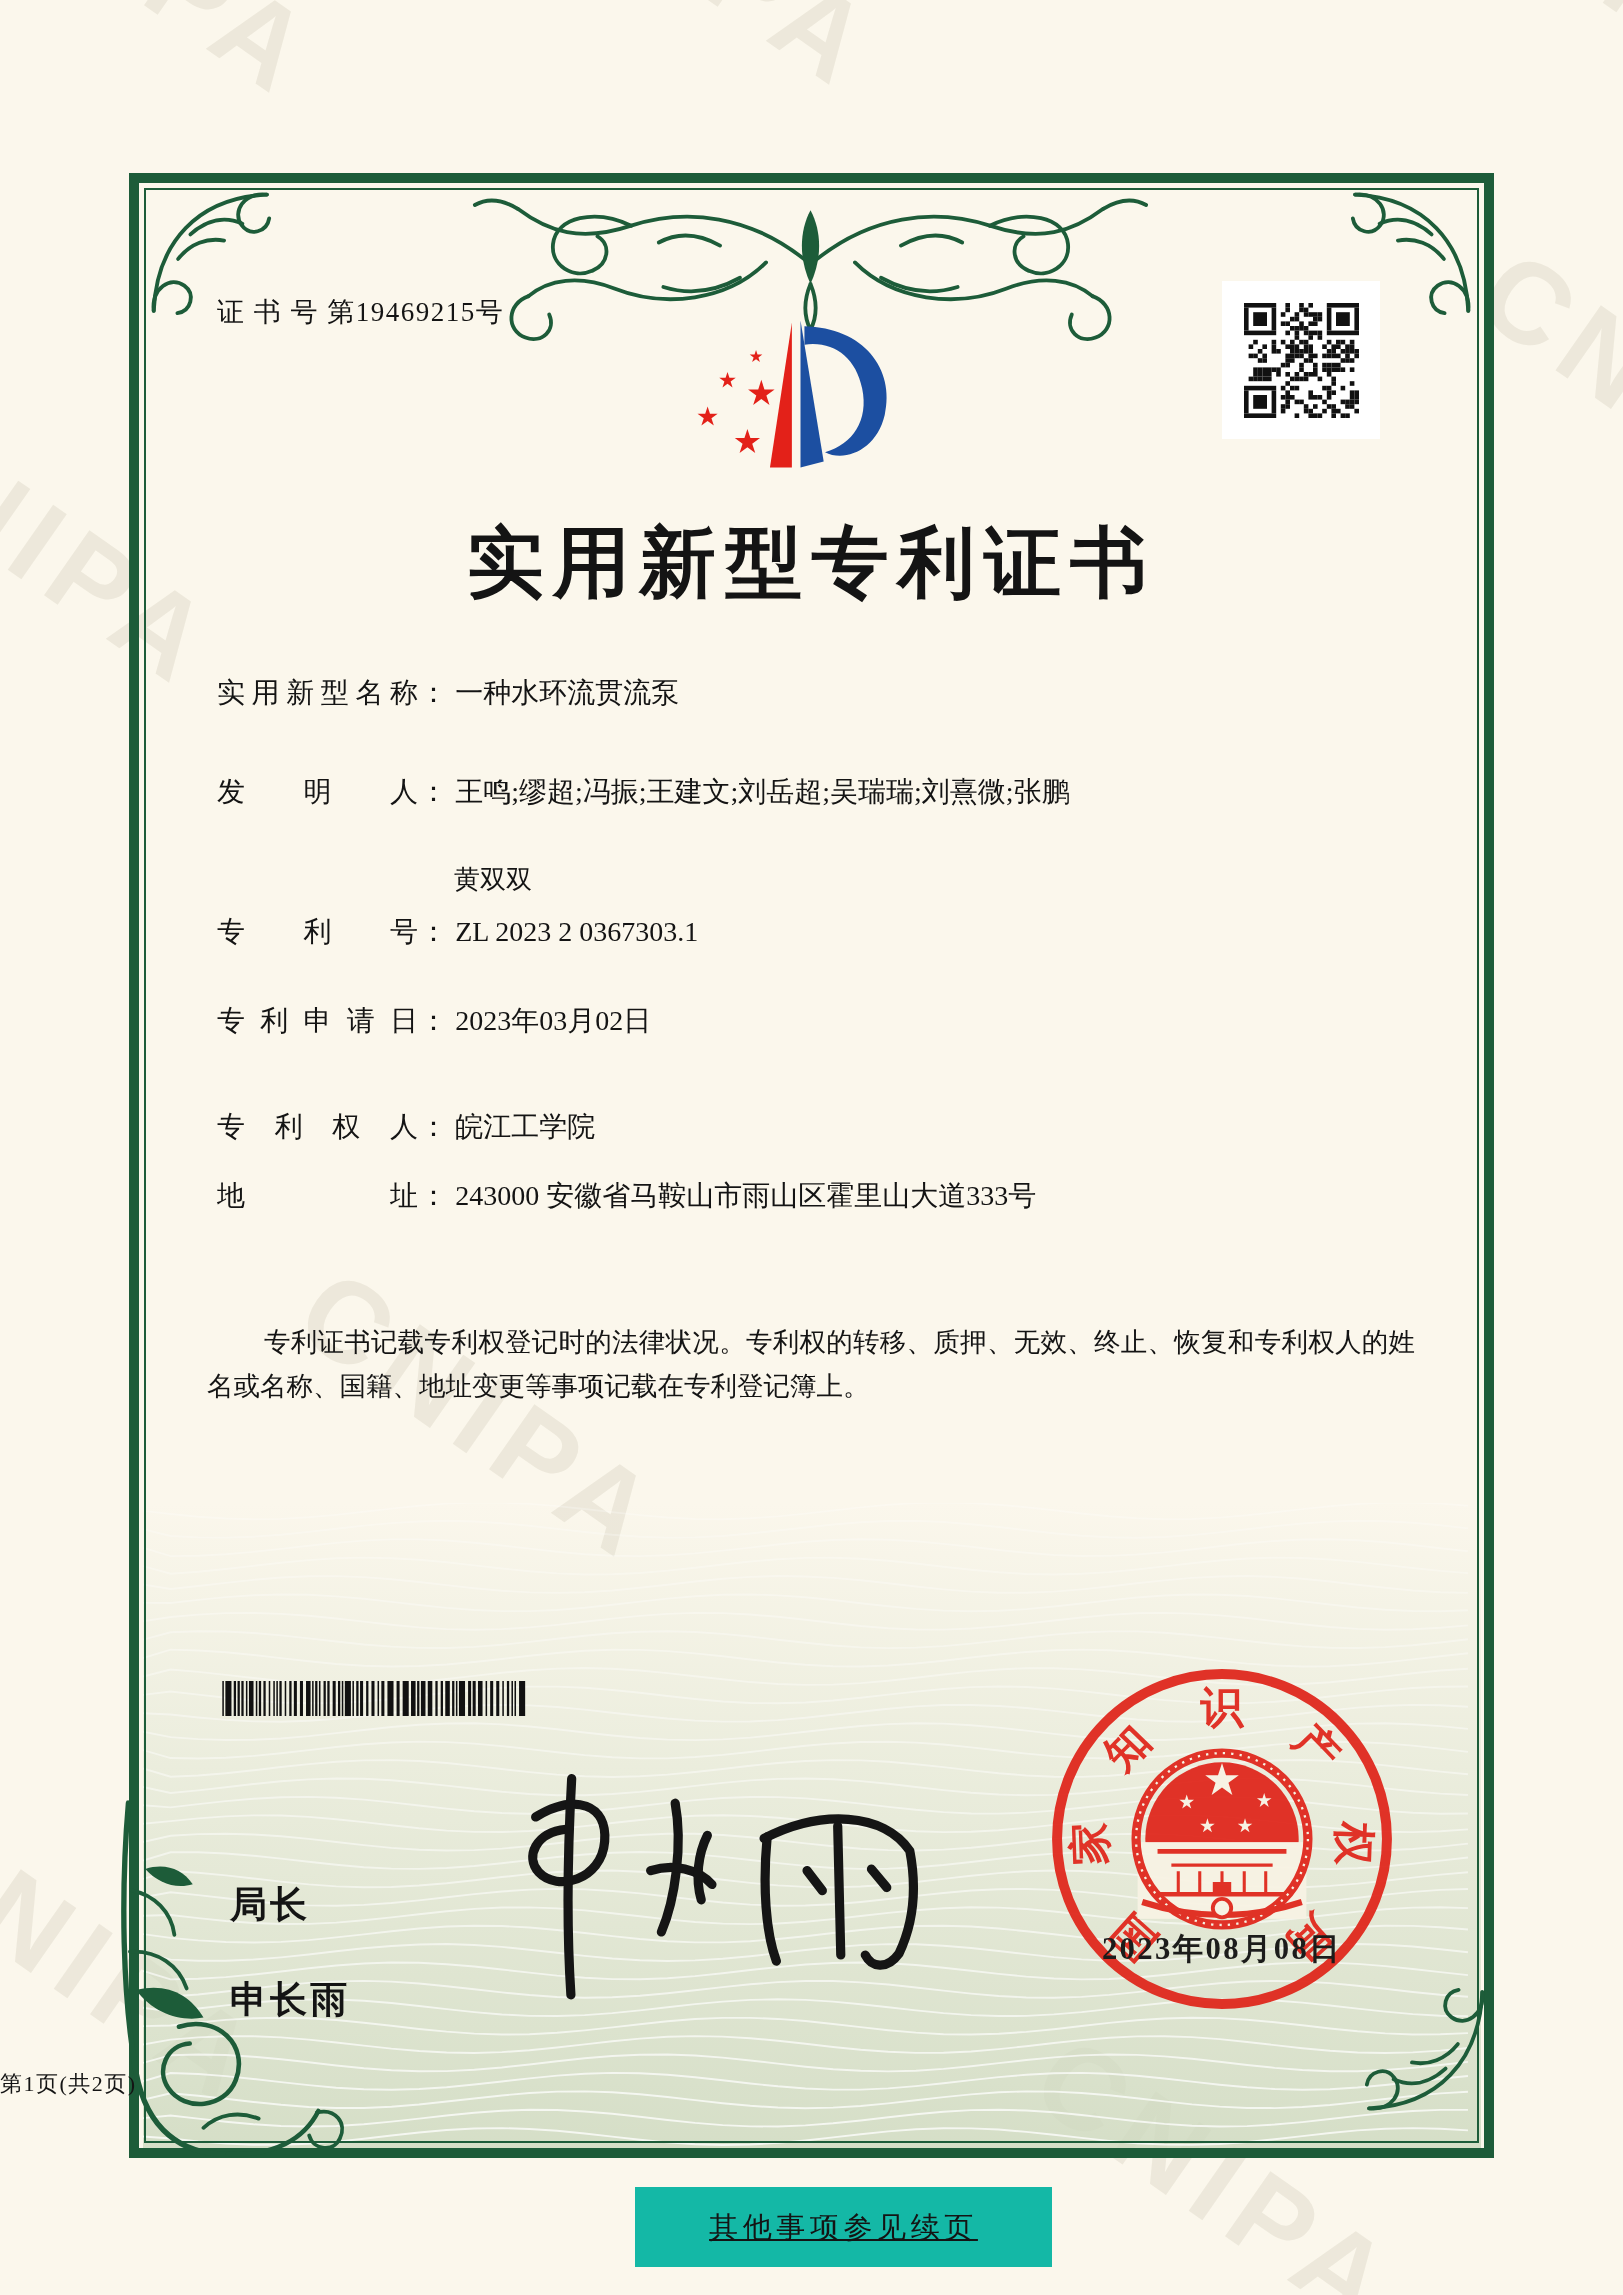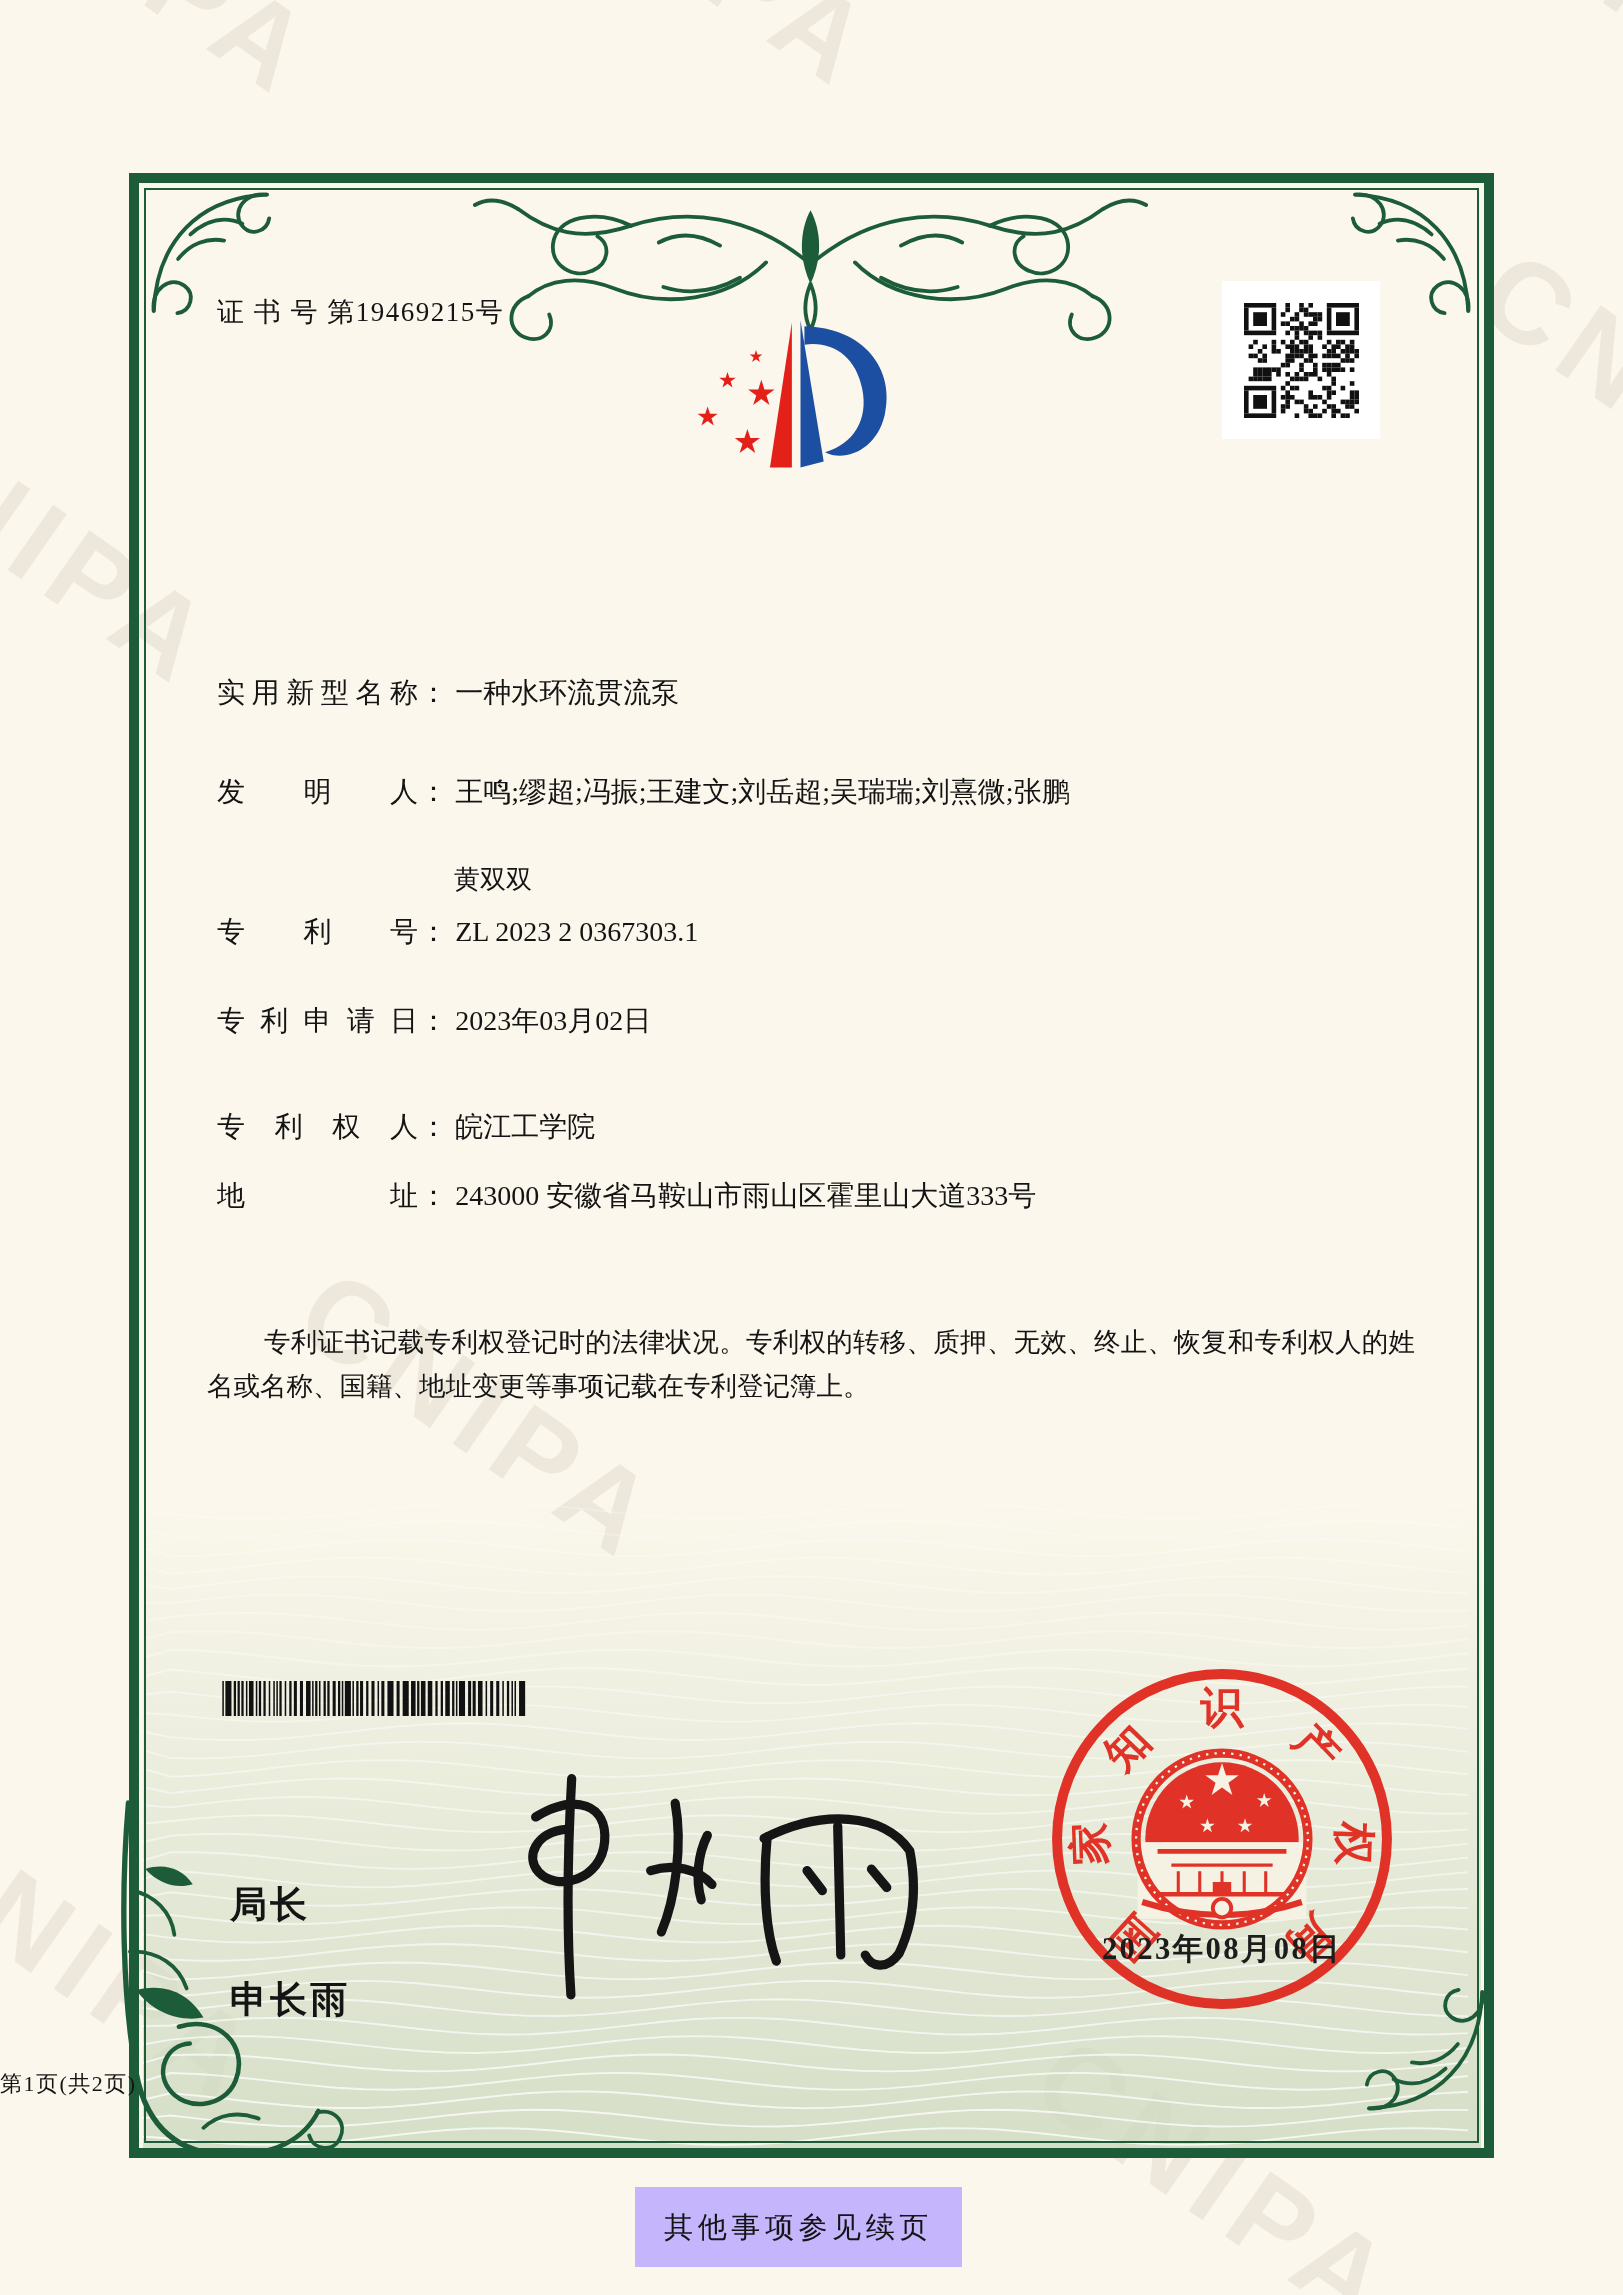--- a/index.html
+++ b/index.html
@@ -42,22 +42,22 @@
   #barcode{left:221px;top:1681px;z-index:5;}
   .officer{left:230px;font-size:37px;font-family:"Liberation Sans","DejaVu Sans",sans-serif;
            font-weight:600;z-index:5;letter-spacing:3.1px;}
   #signature{left:445px;top:1771px;z-index:5;}
   #signature path{stroke:#151515;fill:none;stroke-width:12;stroke-linecap:round;stroke-linejoin:round;}
   #seal{left:1021px;top:1658px;z-index:6;opacity:.94;}
   .ring-ch{font-size:56px;font-weight:bold;fill:var(--sealred);text-anchor:middle;
            dominant-baseline:central;font-family:"Liberation Serif",serif;}
   .seal-date{font-size:40px;fill:#101010;text-anchor:middle;letter-spacing:3px;font-weight:bold;}
   .pagefoot{left:0;top:2069px;width:100%;text-align:left;font-size:22px;z-index:5;letter-spacing:1.5px;}
-  .contbox{left:635px;top:2187px;width:327px;height:80px;background:#c4b5fd;z-index:6;
-           text-align:center;line-height:80px;font-size:29px;letter-spacing:4.6px;}
+  .contbox{left:635px;top:2187px;width:417px;height:80px;background:#14b8a6;z-index:6;
+           text-align:center;line-height:80px;font-size:29px;letter-spacing:4.6px;text-decoration:underline;}
   #qrbox{left:1222px;top:281px;width:158px;height:158px;background:#fff;z-index:5;}
   #qr{left:1244px;top:303px;z-index:5;}
   #logo{left:688px;top:285px;z-index:5;}
 </style>
 </head>
 <body>
 
 <div class="page">
 
   <div id="wm-layer">
@@ -382,20 +382,21 @@
       <rect x="144" y="138" width="6" height="6" fill="#111"></rect>
       <rect x="66" y="144" width="6" height="6" fill="#111"></rect>
       <rect x="84" y="144" width="6" height="6" fill="#111"></rect>
       <rect x="90" y="144" width="6" height="6" fill="#111"></rect>
       <rect x="96" y="144" width="6" height="6" fill="#111"></rect>
       <rect x="114" y="144" width="6" height="6" fill="#111"></rect>
       <rect x="126" y="144" width="6" height="6" fill="#111"></rect>
       <rect x="132" y="144" width="6" height="6" fill="#111"></rect>
     </svg>
 
+  <div class="abs title">实用新型专利证书</div>
 
   <div class="abs row" style="top:674px">
     <span class="lbl">实用新型名称</span><span class="colon">：</span><span class="val">一种水环流贯流泵</span>
   </div>
   <div class="abs row" style="top:773px">
     <span class="lbl">发明人</span><span class="colon">：</span><span class="val">王鸣;缪超;冯振;王建文;刘岳超;吴瑞瑞;刘熹微;张鹏</span>
   </div>
   <div class="abs val2">黄双双</div>
   <div class="abs row" style="top:913px">
     <span class="lbl">专利号</span><span class="colon">：</span><span class="val">ZL 2023 2 0367303.1</span>

